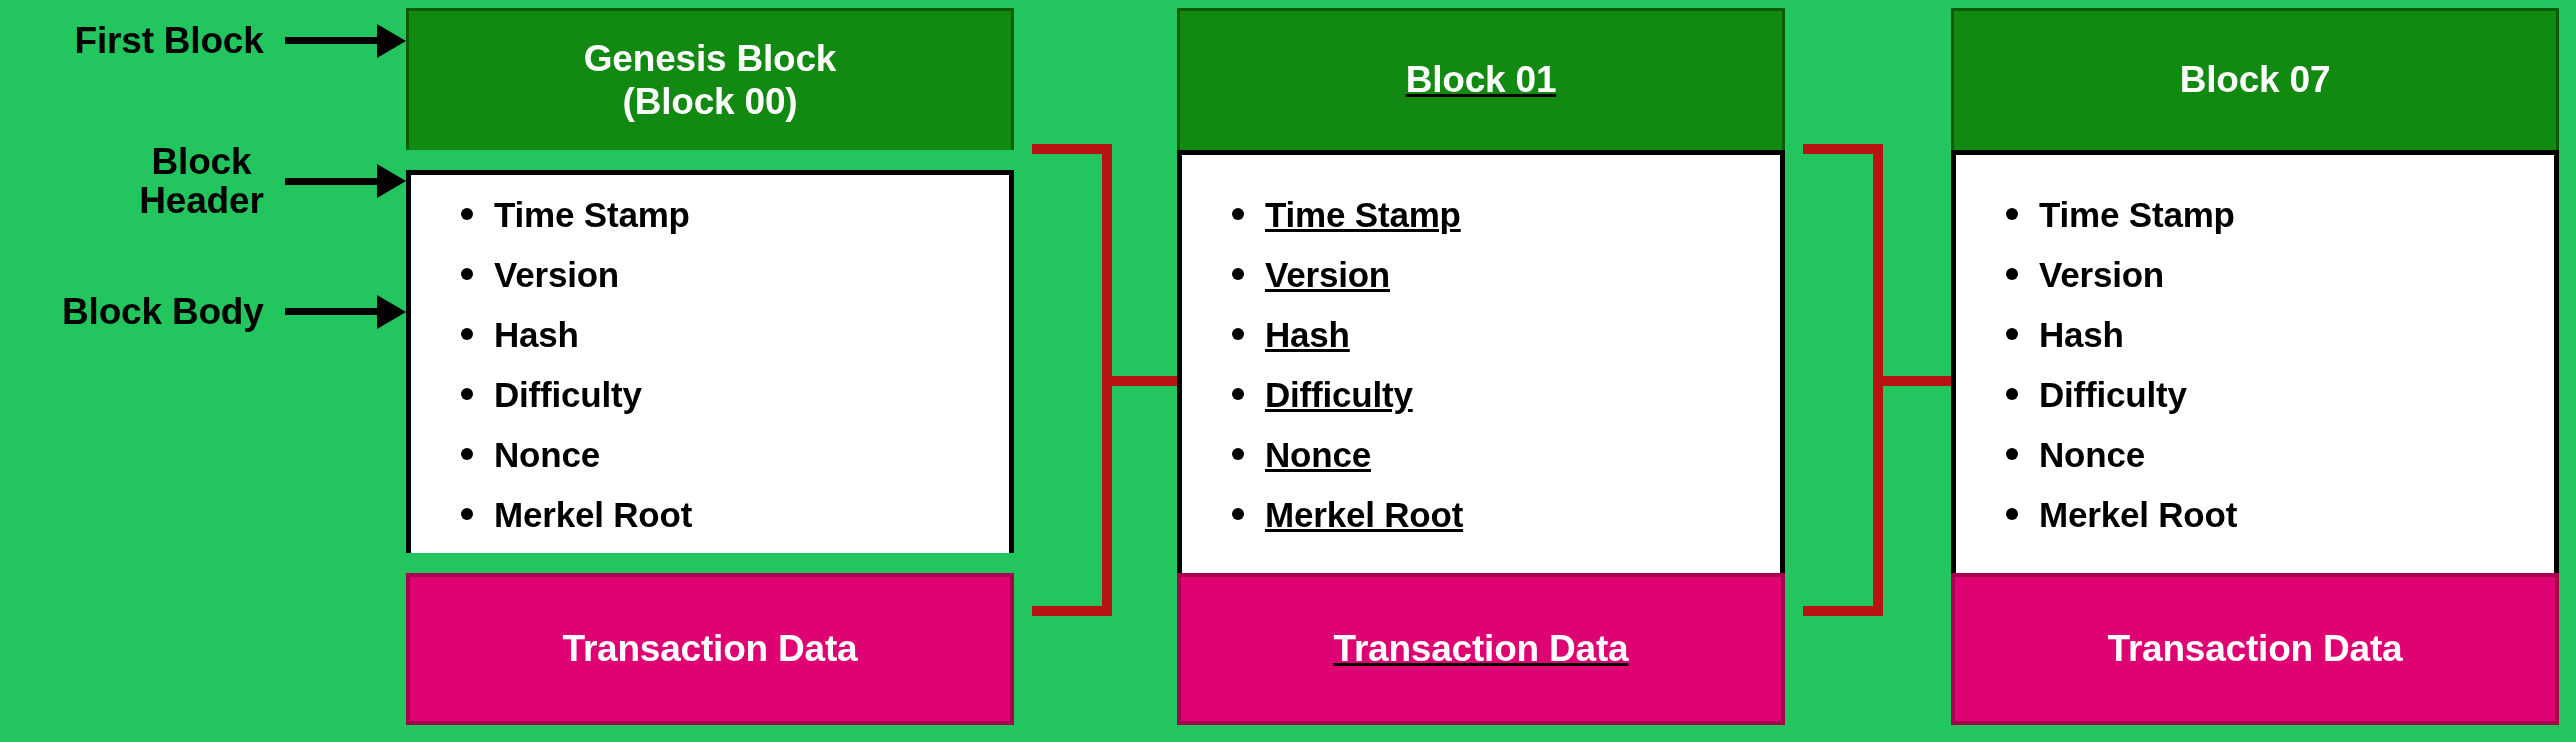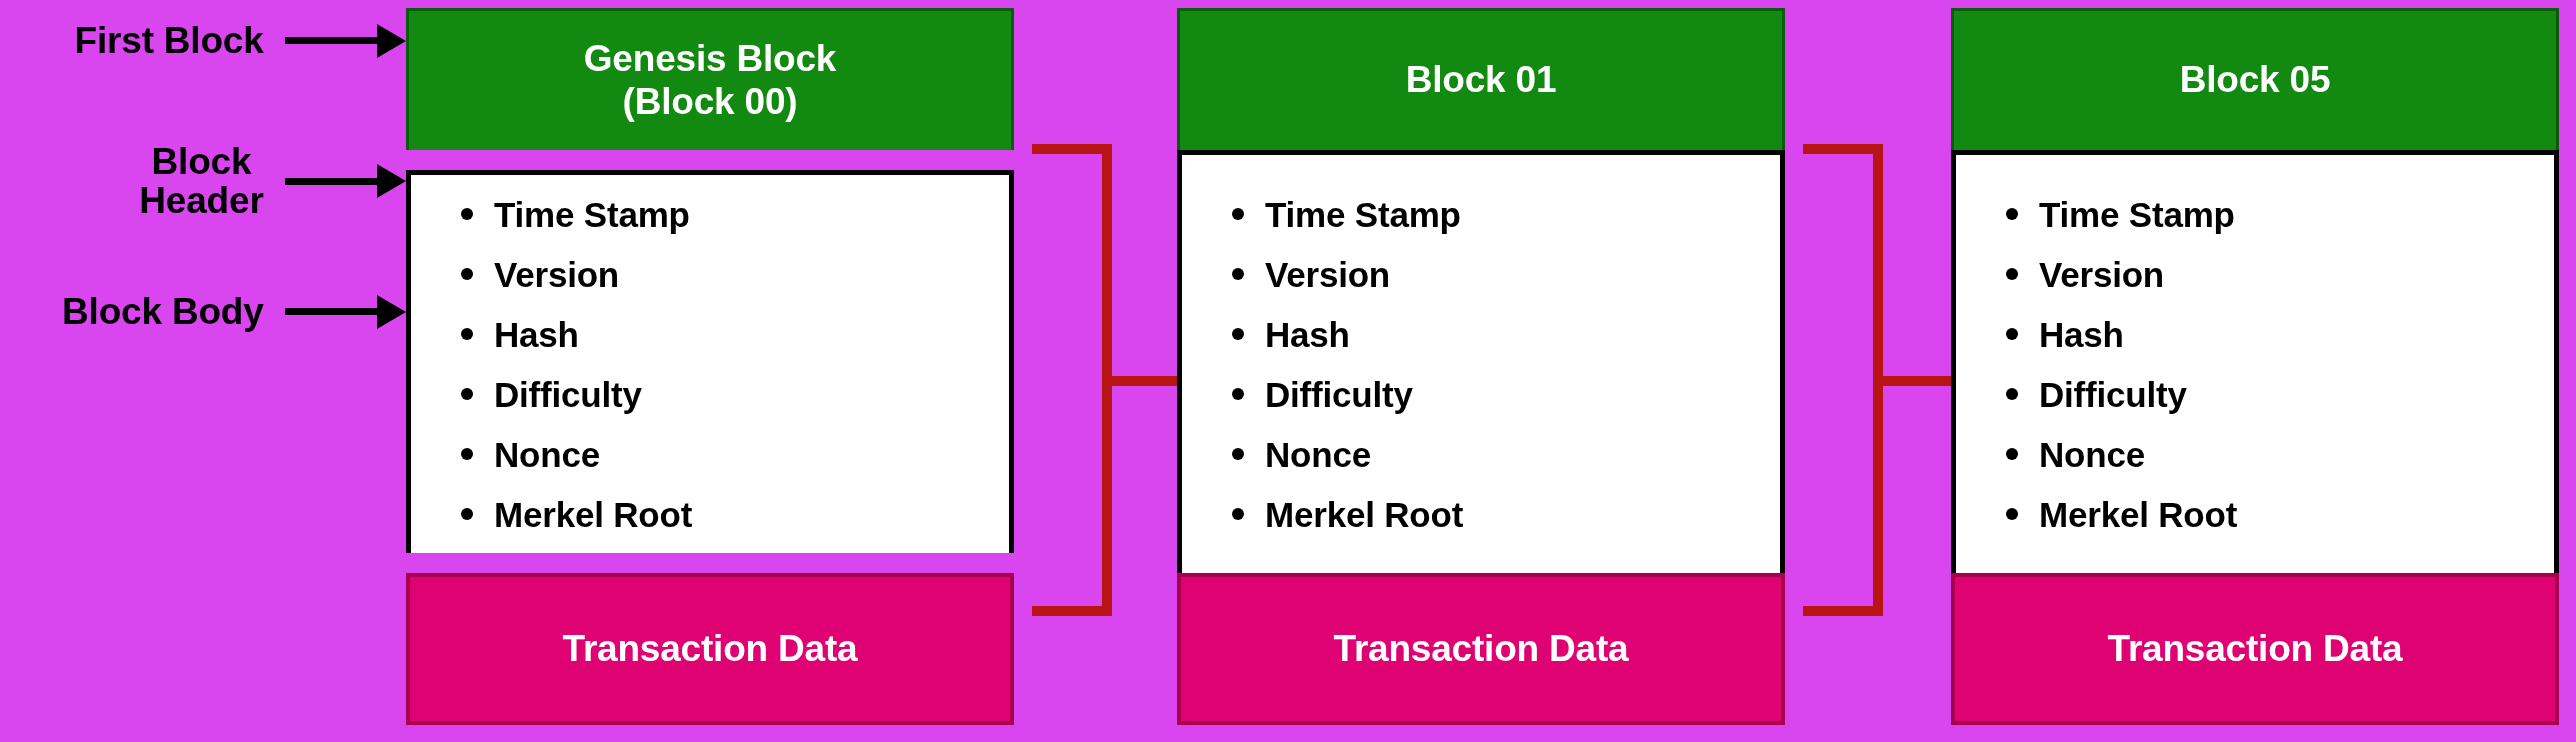--- a/index.html
+++ b/index.html
@@ -11,21 +11,21 @@
   body {
     font-family: "Liberation Sans", sans-serif;
     -webkit-font-smoothing: antialiased;
   }
 
   
   #diagram {
     position: relative;
     width: 2576px;
     height: 742px;
-    background: #d946ef;
+    background: #22c55e;
     overflow: hidden;
   }
 
   
   .annot {
     position: absolute;
     display: flex;
     align-items: center;
     justify-content: flex-end;
     gap: 0;
@@ -151,21 +151,21 @@
   }
   .block-footer-label {
     color: #ffffff;
     font-size: 37px;
     font-weight: bold;
     letter-spacing: -0.2px;
     text-align: center;
   }
 
   #block-0 { left: 406px; gap: 20px; }
-  #block-1 { left: 1177px; }
+  #block-1 { left: 1177px; text-decoration: underline; }
   #block-2 { left: 1951px; }
 
   
   .connector {
     position: absolute;
     pointer-events: none;
   }
   .conn-seg {
     position: absolute;
     background: #B81414;
@@ -288,21 +288,21 @@
 
   <div class="connector" id="connector-1">
     <span class="conn-seg" style="left:17.6px;  top:0px;   width:80px; height:9.6px;"></span>
     <span class="conn-seg" style="left:88px; top:0px;   width:9.6px;  height:472px;"></span>
     <span class="conn-seg" style="left:17.6px;  top:462px; width:80px; height:9.6px;"></span>
     <span class="conn-seg" style="left:88px; top:232px; width:82px; height:9.6px;"></span>
   </div>
 
   <div class="block" id="block-2">
     <div class="block-header">
-      <span class="block-header-title">Block 05</span>
+      <span class="block-header-title">Block 07</span>
     </div>
     <div class="block-body">
       <ul class="field-list">
         <li class="field-item">
           <span class="bullet"></span>
           <span>Time Stamp</span>
         </li>
         <li class="field-item">
           <span class="bullet"></span>
           <span>Version</span>

